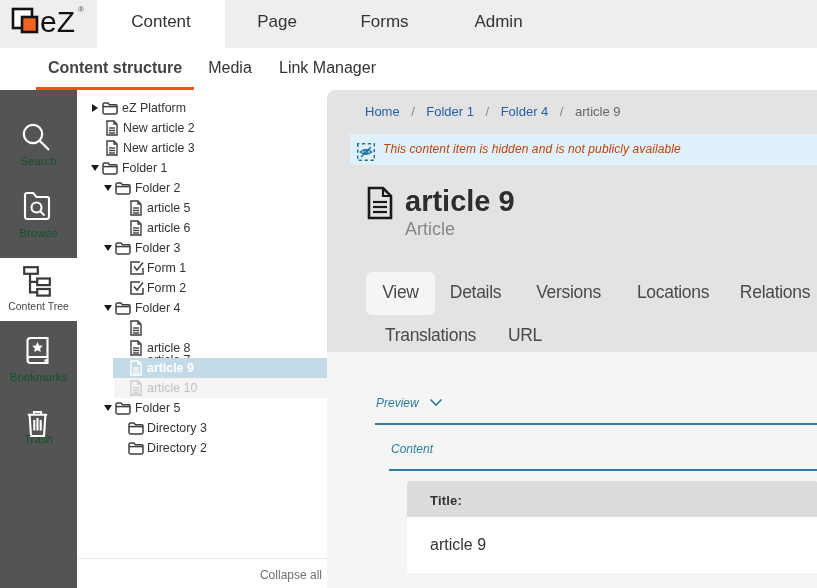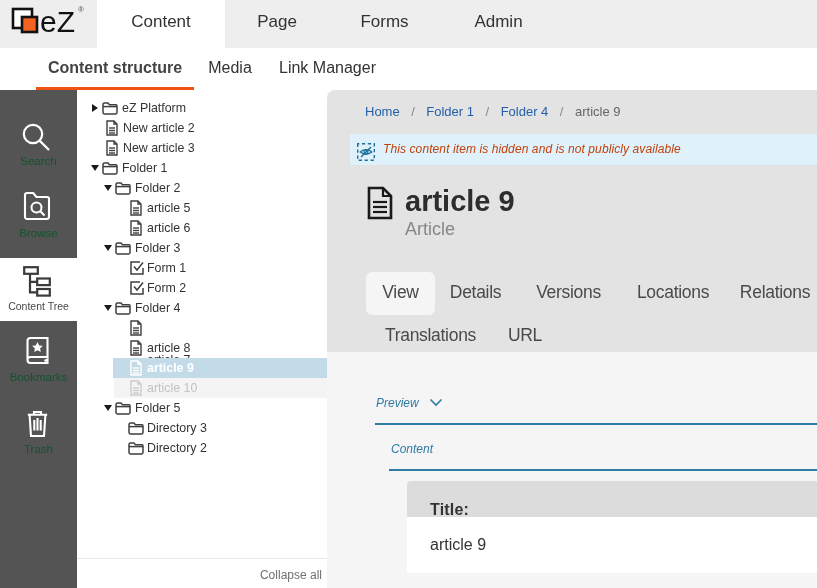--- a/index.html
+++ b/index.html
@@ -47,21 +47,21 @@
 #titleicon { position:absolute; left:40px; top:96px; }
 #title { position:absolute; left:78px; top:94.5px; font-size:29px; font-weight:bold; color:#2d2d2d; }
 #subtitle { position:absolute; left:78px; top:129px; font-size:18px; color:#878787; }
 .mtab { position:absolute; height:43px; line-height:40px; font-size:17.5px; letter-spacing:-0.3px; color:#4a4a4a; text-align:center; }
 .mtab.active { background:#f5f5f5; border-radius:6px; }
 #panel { position:absolute; left:0; top:262px; width:490px; height:236px; background:#f5f5f5; }
 .sech { position:absolute; font-size:12px; color:#2e7ba3;font-style:italic; }
 .secline { position:absolute; height:2px; background:#2e7ba3; }
 #tbl { position:absolute; left:79.5px; top:391px; width:411px; }
 #tblhead { height:36px; background:#dcdcdc; border-radius:4px 4px 0 0; }
-#tblhead span { position:absolute; left:23.5px; top:20px; font-size:16px; letter-spacing:0.2px; font-weight:bold; color:#333; }
+#tblhead span { position:absolute; left:23.5px; top:12px; font-size:13px; letter-spacing:0.2px; font-weight:bold; color:#333; }
 #tblrow { height:56px; background:#ffffff; position:relative; }
 #tblrow span { position:absolute; left:23.5px; top:19px; font-size:16px; color:#333; }
 </style>
 </head>
 <body>
 <div id="app">
 
   <div class="abs" id="topbar"></div>
   <div class="abs" id="logo">
     <svg width="97" height="48" viewBox="0 0 97 48">
@@ -114,21 +114,21 @@
     </svg>
     <span class="lbl" style="top:41px;">Bookmarks</span>
   </div>
   <div class="abs sideitem" style="top:402px;">
     <svg width="21" height="26" viewBox="0 0 21 26" style="top:9px;left:27px;transform:none;" fill="none" stroke="#fff" stroke-width="2.1">
       <path d="M0.8 3.8 H20.2 M7 3.8 V1 H14 V3.8 M2.6 3.8 L4 25 H17 L18.4 3.8"></path>
       <line x1="7.3" y1="9" x2="7.3" y2="19.5"></line>
         <line x1="10.5" y1="7" x2="10.5" y2="19.5"></line>
         <line x1="13.7" y1="9" x2="13.7" y2="19.5"></line>
     </svg>
-    <span class="lbl" style="top:41px;">Trash</span>
+    <span class="lbl" style="top:31px;">Trash</span>
   </div>
 
   <div class="abs" id="tree"></div>
   <div class="abs" id="treerows">
       <div class="caret right" style="left:92px;top:104px"></div>
       <svg class="abs" style="left:102px;top:101px" width="16" height="14" viewBox="0 0 16 14" fill="none" stroke="#3f3f3f" stroke-width="1.5">
         <path d="M1 3.6 Q1 2 2.6 2 H6l1.4 1.8H14Q15 3.8 15 5v6.6Q15 13 13.6 13H2.4Q1 13 1 11.6Z"></path>
         <line x1="1" y1="5.6" x2="15" y2="5.6"></line>
       </svg>
       <div class="abs" style="left:122px;top:98px;height:20px;line-height:20px;font-size:12.4px;color:#333;">eZ Platform</div>

